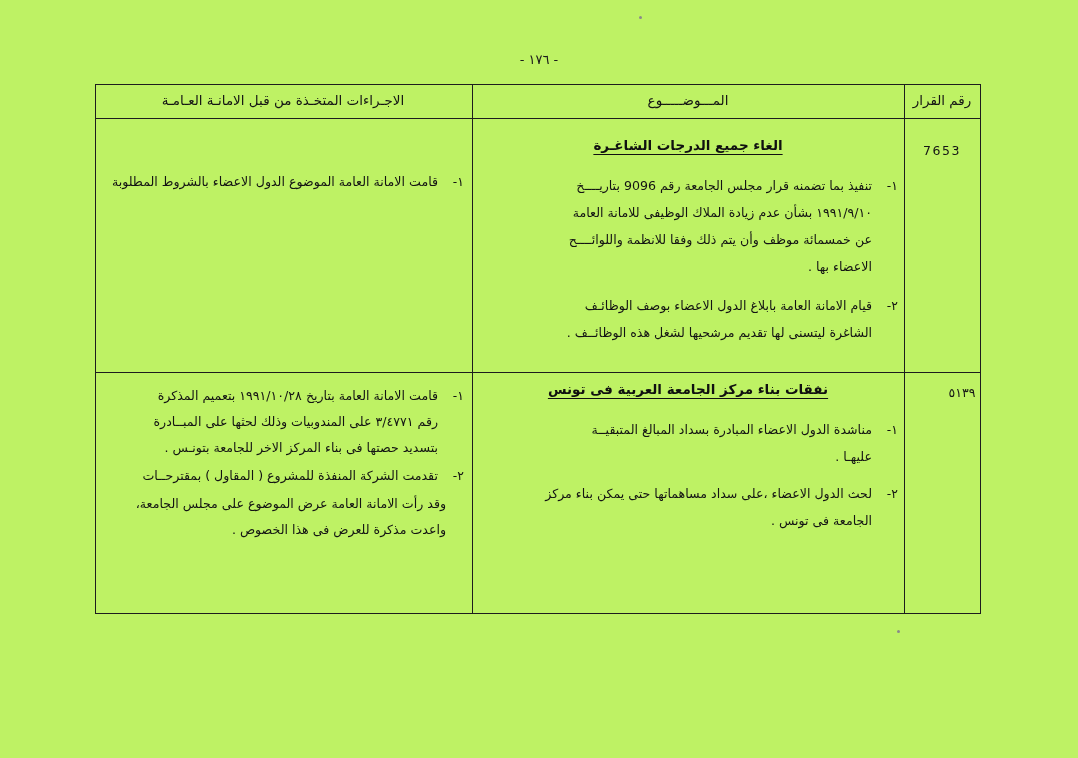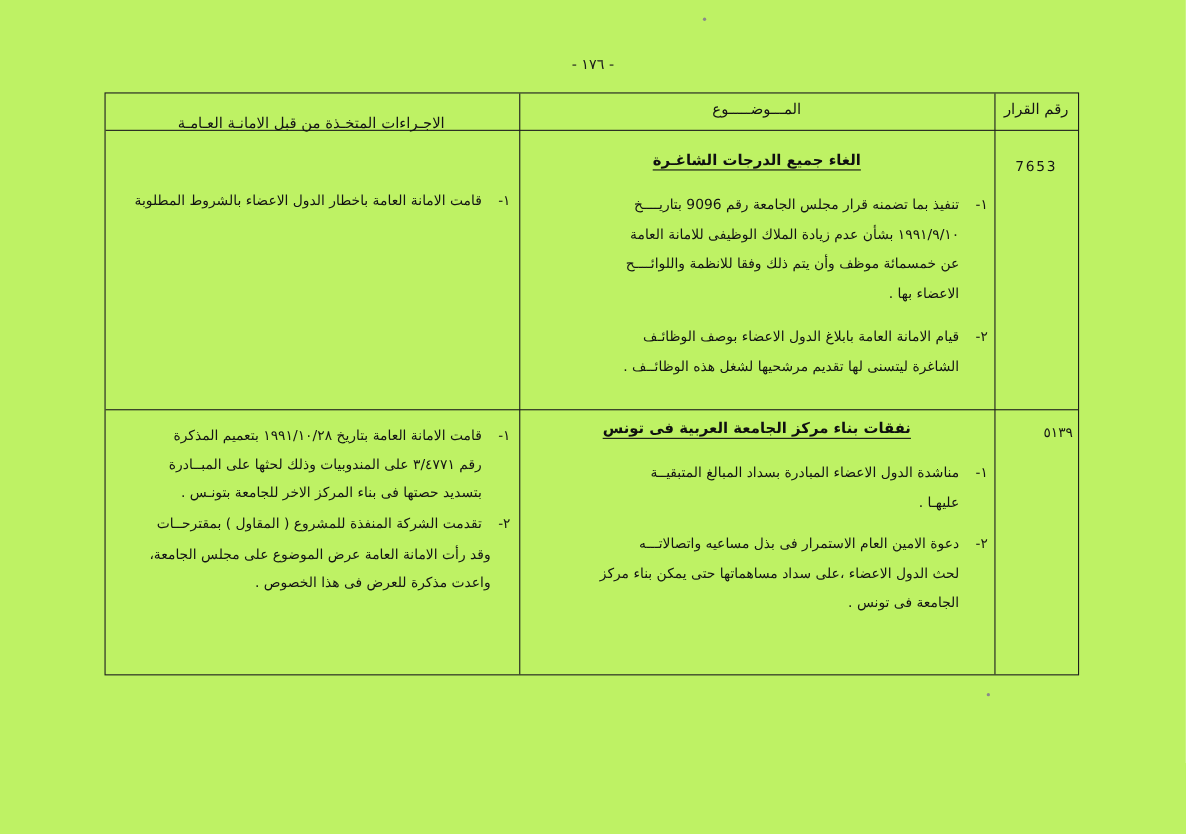--- a/index.html
+++ b/index.html
@@ -179,21 +179,21 @@
 
     <div class="header-rule"></div>
     <div class="row-rule"></div>
 
     <div class="cell" style="top:0; right:0; width:76px; height:33px;">
       <div class="th">رقم القرار</div>
     </div>
     <div class="cell" style="top:0; right:76px; width:432px; height:33px;">
       <div class="th">المـــوضـــــوع</div>
     </div>
-    <div class="cell" style="top:12px; right:508px; width:378px; height:33px;text-decoration:underline;">
+    <div class="cell" style="top:0; right:508px; width:378px; height:33px;text-decoration:underline;">
       <div class="th">الاجـراءات المتخـذة من قبل الامانـة العـامـة</div>
     </div>
 
     <div class="cell decision-no" style="top:58px; right:0; width:76px;">7653</div>
 
     <div class="cell" style="top:50px; right:82px; width:420px;">
       <div style="text-align:center;">
         <span class="subject-title">الغاء جميع الدرجات الشاغـرة</span>
       </div>
 
@@ -220,21 +220,21 @@
         </li>
       </ul>
     </div>
 
     <div class="cell" style="top:84px; right:516px; width:358px;">
       <ul class="num-list">
         <li>
           <div class="actions-para" style="display:flex; gap:4px;">
             <span class="marker">١-</span>
             <span style="flex:1;">
-              <span class="line">قامت الامانة العامة باخطار الدول الاعضاء بالشروط المطلوبة</span>
+              <span class="line">قامت الامانة العامة الموضوع الدول الاعضاء بالشروط المطلوبة</span>
             </span>
           </div>
         </li>
       </ul>
     </div>
 
     <div class="cell decision-no" style="top:300px; right:0; width:76px;padding-left:40px;">٥١٣٩</div>
 
     <div class="cell" style="top:294px; right:82px; width:420px;">
       <div style="text-align:center;">
@@ -248,21 +248,20 @@
             <span style="flex:1;">
               <span class="line">مناشدة الدول الاعضاء المبادرة بسداد المبالغ المتبقيــة</span>
               <span class="line">عليهـا .</span>
             </span>
           </div>
         </li>
         <li style="margin-top:10px;">
           <div class="para" style="display:flex; gap:4px;">
             <span class="marker">٢-</span>
             <span style="flex:1;">
-              <span class="line">دعوة الامين العام الاستمرار فى بذل مساعيه واتصالاتـــه</span>
               <span class="line">لحث الدول الاعضاء ،على سداد مساهماتها حتى يمكن بناء مركز</span>
               <span class="line">الجامعة فى تونس .</span>
             </span>
           </div>
         </li>
       </ul>
     </div>
 
     <div class="cell" style="top:298px; right:516px; width:358px;">
       <ul class="num-list">

